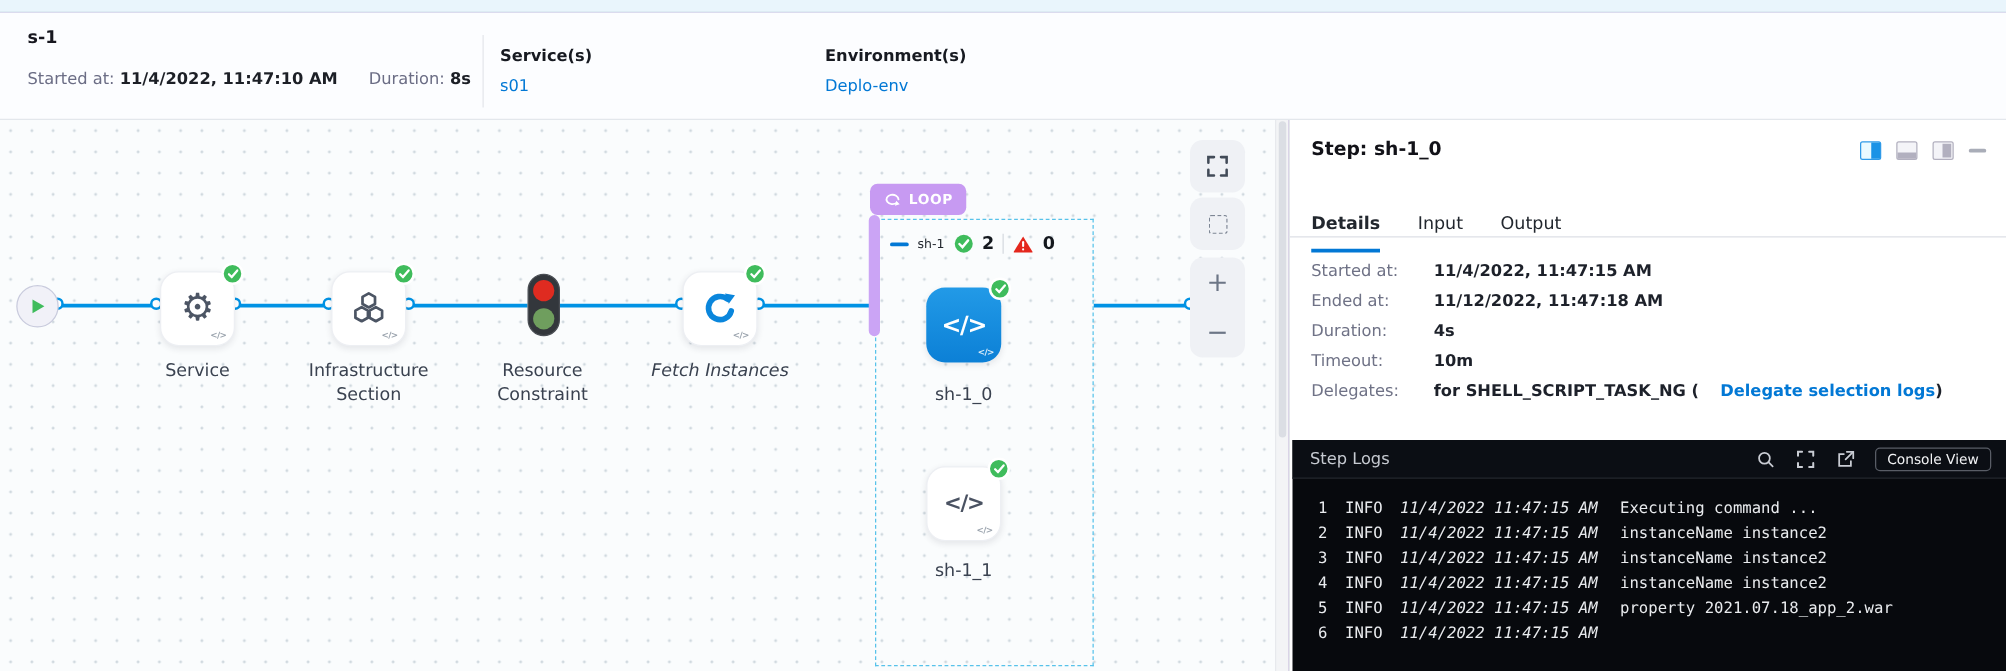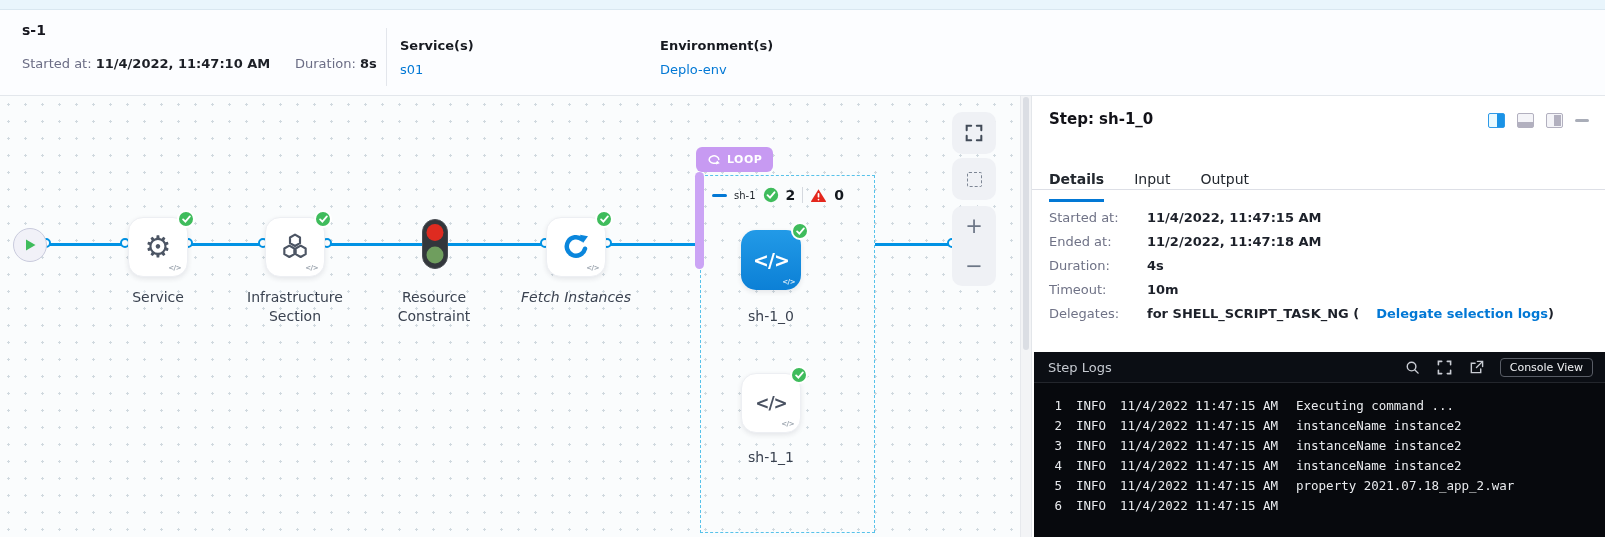--- a/index.html
+++ b/index.html
@@ -94,21 +94,21 @@
   .logs { position:absolute; left:2px; top:256px; right:0; bottom:0; background:#07090d; }
   .logs-header { height:31px; background:#0b0e14; border-bottom:1px solid #23262c; display:flex; align-items:center; padding:0 12px 0 14px; }
   .logs-title { font-size:13px; color:#c6cad1; }
   .logs-sp { flex:1; }
   .licon { margin-left:17px; display:flex; align-items:center; cursor:pointer; }
   .console-btn { margin-left:16px; border:1px solid #595d66; border-radius:4px; padding:2px 9px; font-size:11px; color:#f2f3f5; cursor:pointer; white-space:nowrap; }
   .logs-body { padding:13px 0 0 8px; font-family:"DejaVu Sans Mono","Liberation Mono",monospace; font-size:12.5px; line-height:20px; color:#e9ebee; }
   .log-row { display:flex; white-space:pre; }
   .ln { width:20px; text-align:right; margin-right:14px; }
   .lvl { width:44px; }
-  .lt { width:176px; }
+  .lt { width:176px;font-style:italic; }
 </style>
 </head>
 <body>
 
 <div class="app">
 
   <div class="topstrip"></div>
 
   <div class="header">
     <div class="run-title">s-1</div>
@@ -308,21 +308,21 @@
       <span class="tab active">Details</span>
       <span class="tab">Input</span>
       <span class="tab">Output</span>
     </div>
     <div class="tabline"></div>
 
     <div class="details">
       <span class="dl">Started at:</span>
       <span class="dv">11/4/2022, 11:47:15 AM</span>
       <span class="dl">Ended at:</span>
-      <span class="dv">11/2/2022, 11:47:18 AM</span>
+      <span class="dv">11/12/2022, 11:47:18 AM</span>
       <span class="dl">Duration:</span>
       <span class="dv">4s</span>
       <span class="dl">Timeout:</span>
       <span class="dv">10m</span>
       <span class="dl">Delegates:</span>
       <span class="dv"><span>for SHELL_SCRIPT_TASK_NG (</span><a>Delegate selection logs</a><span>)</span></span>
     </div>
 
     <div class="logs">
       <div class="logs-header">

